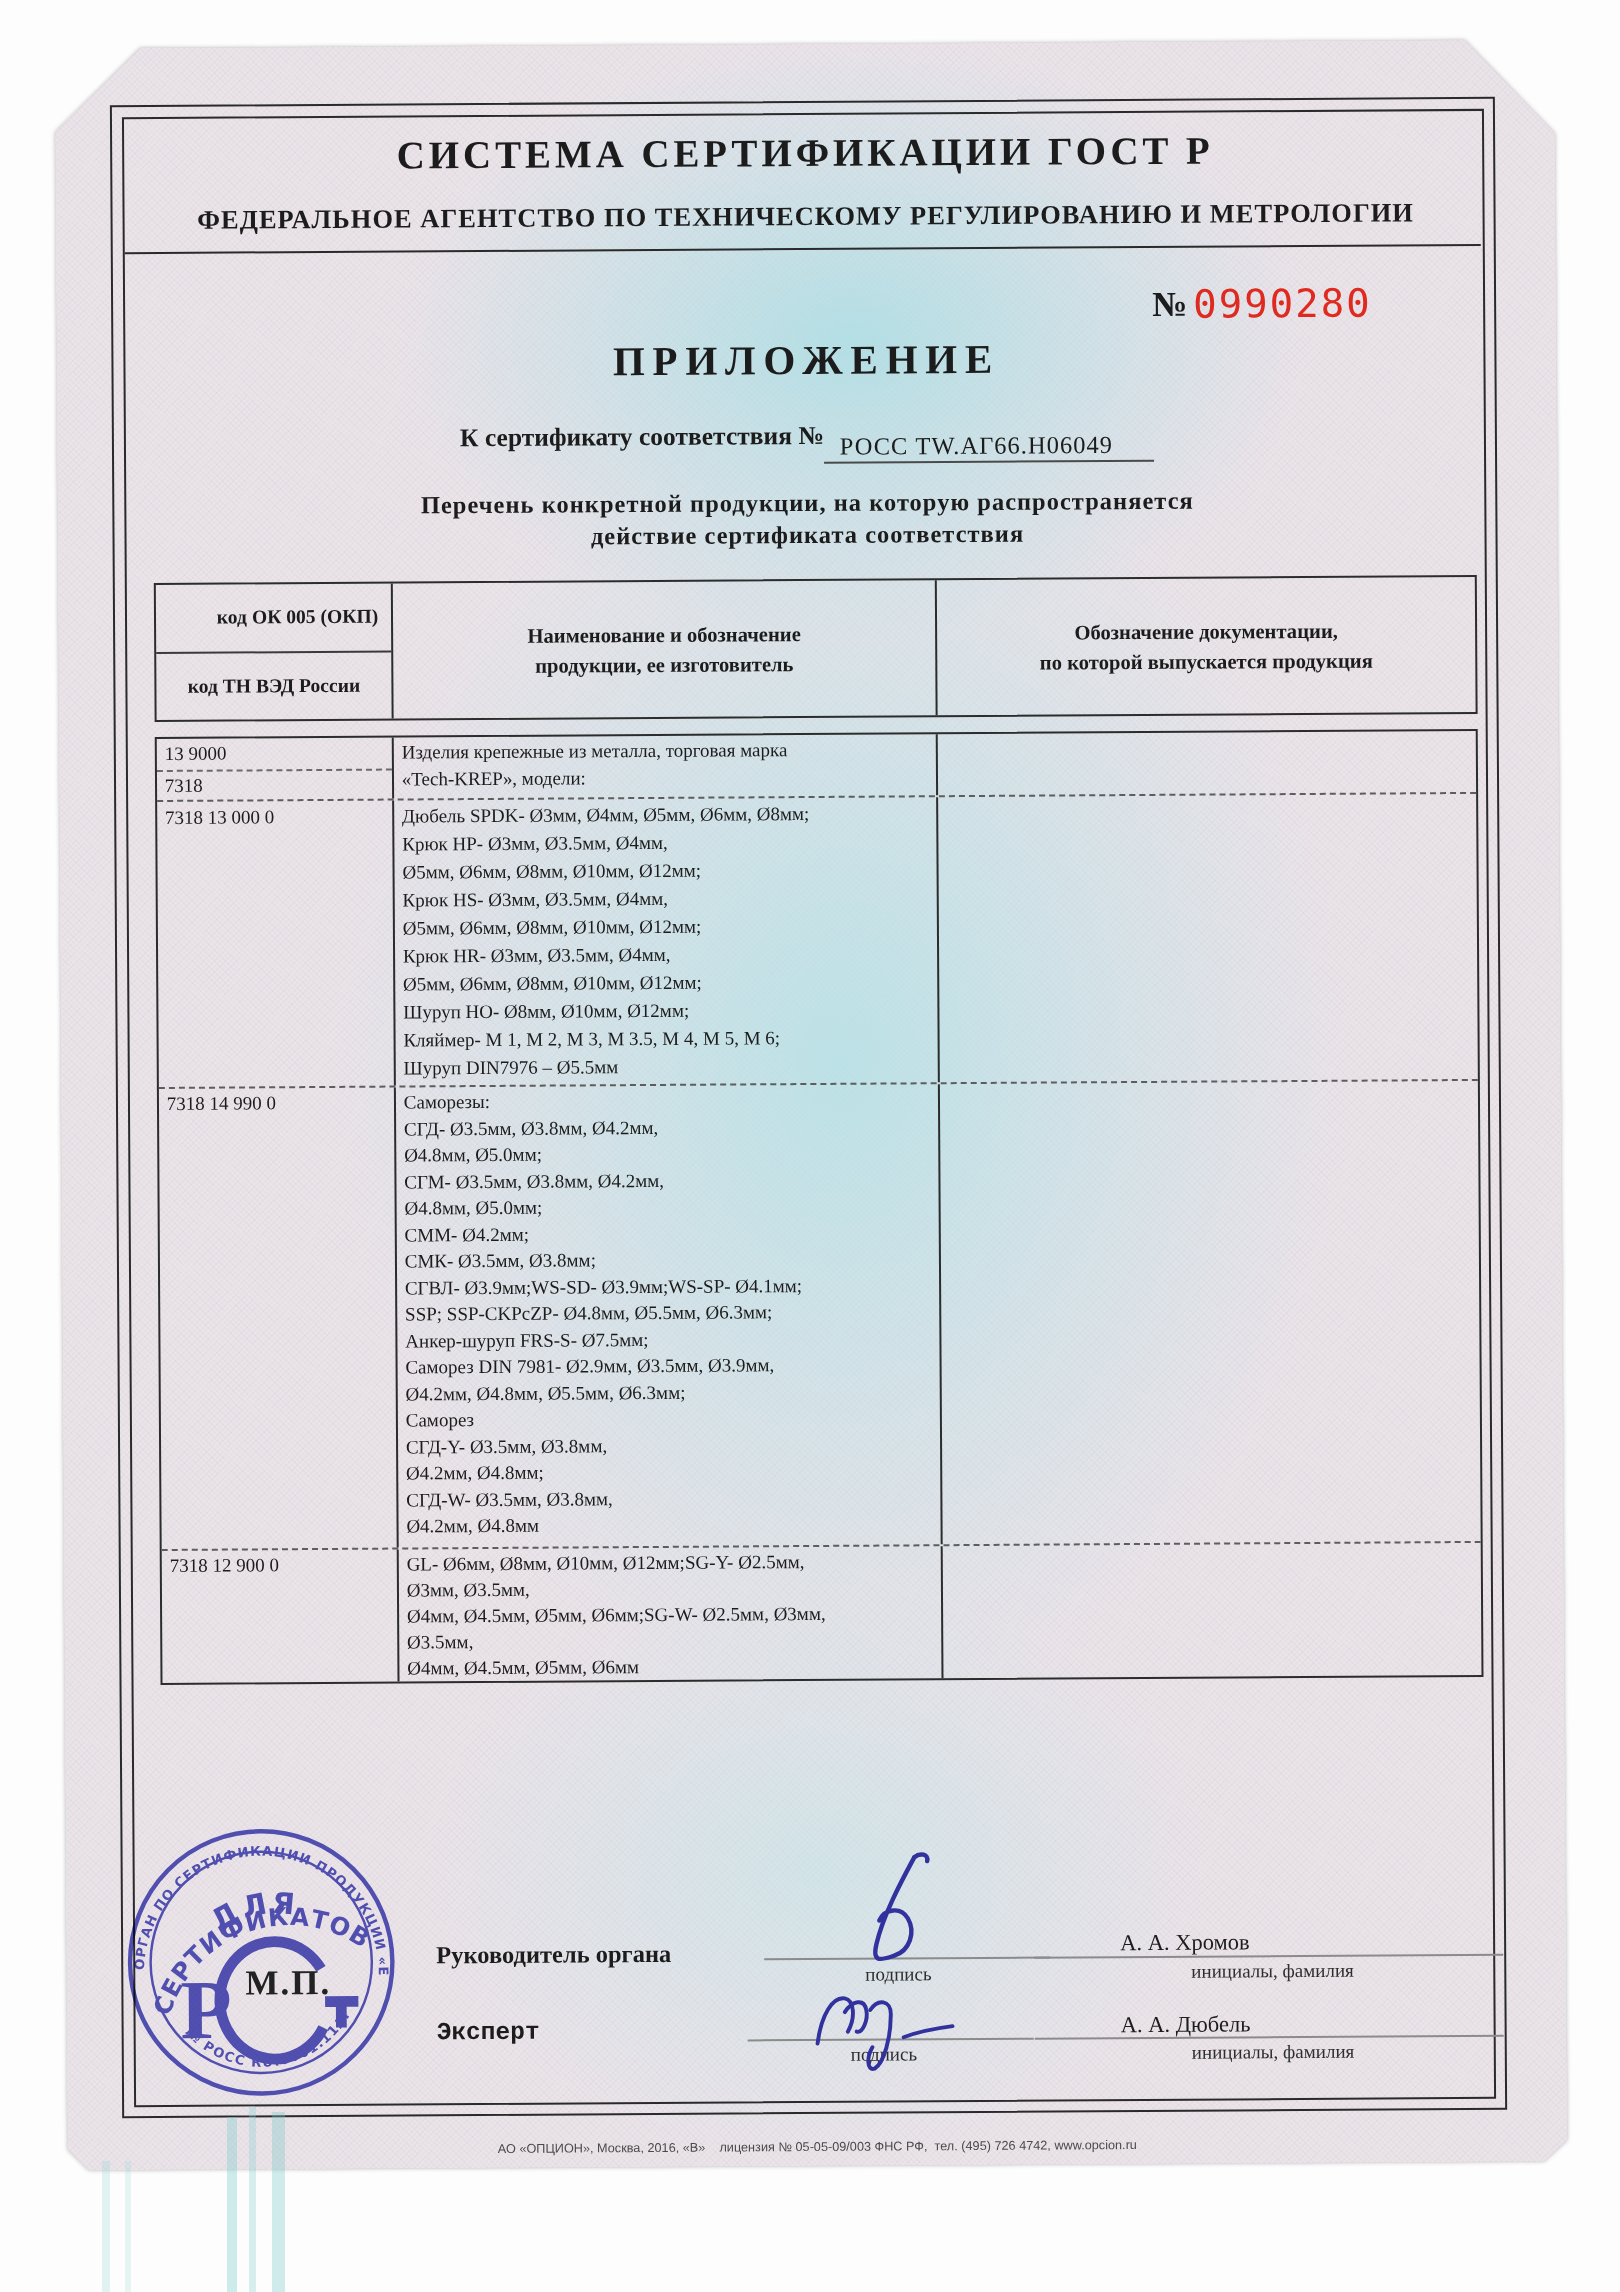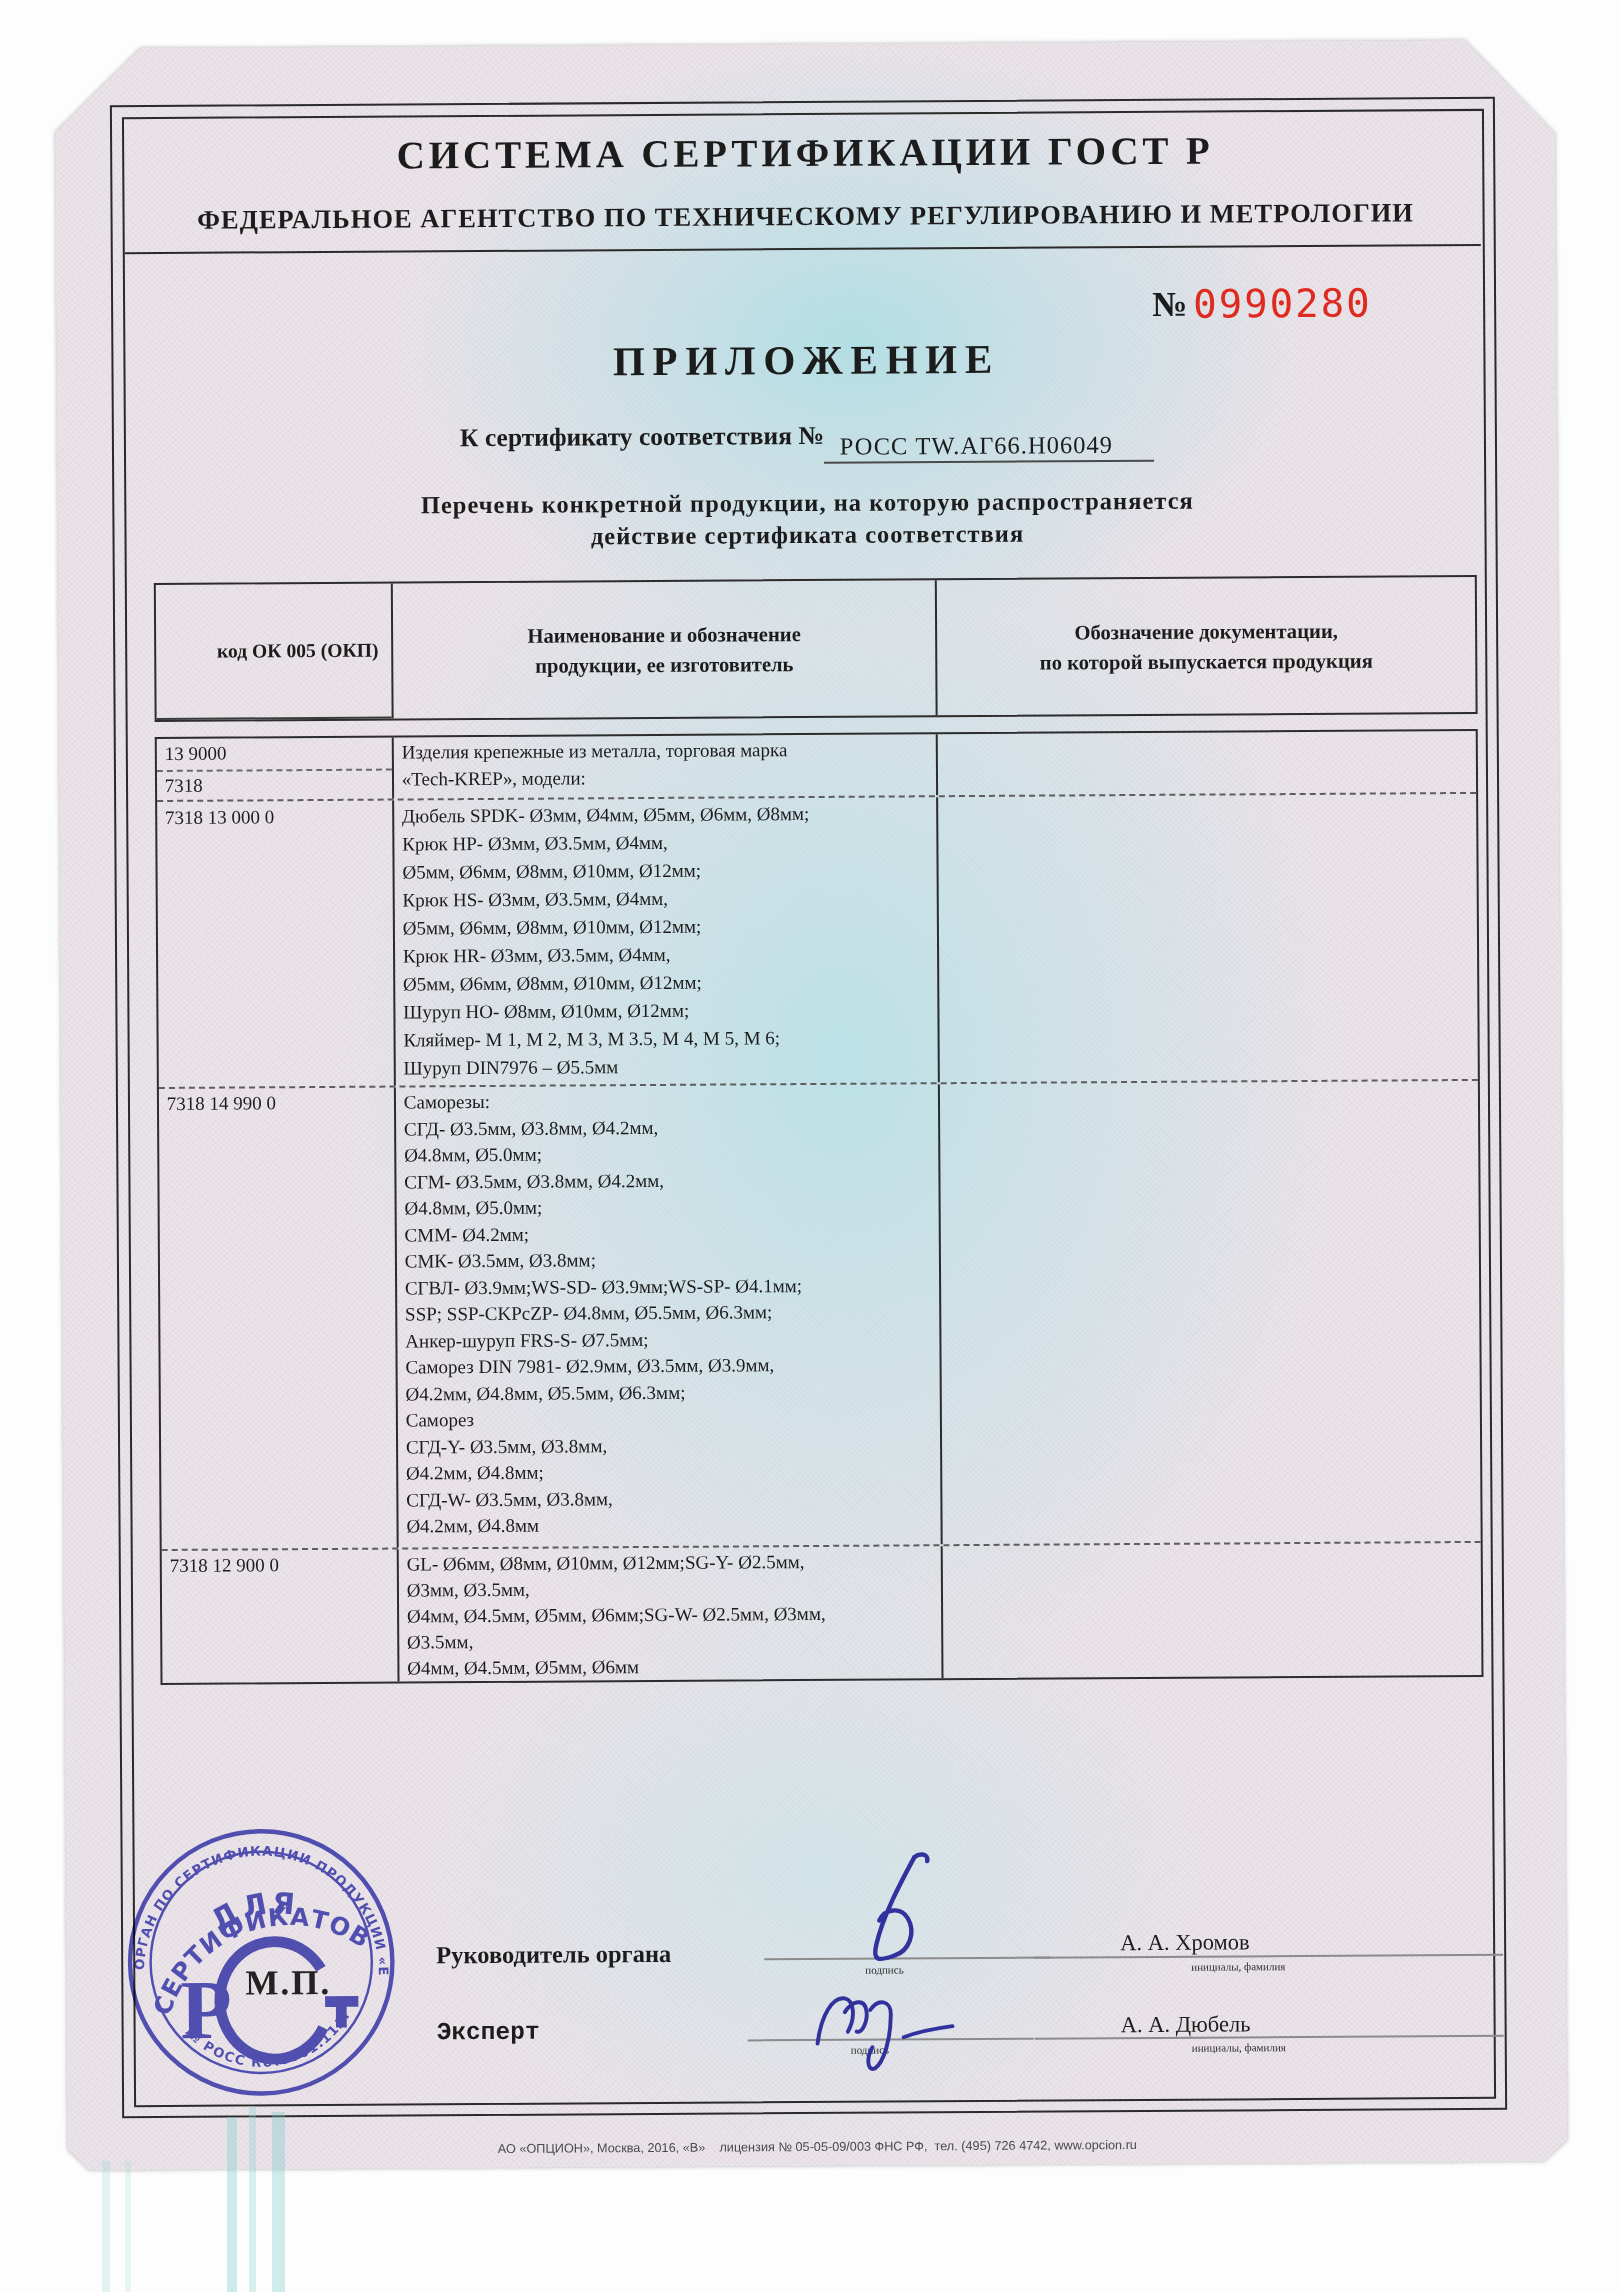--- a/index.html
+++ b/index.html
@@ -60,21 +60,21 @@
   .c2{width:544px;border-left:2px solid #2c2c2c;}
   .c3{flex:1;border-left:2px solid #2c2c2c;}
   .r1{height:61px;}  .r1 .bc{line-height:26.5px;}
   .r2{height:287px;} .r2 .bc{line-height:28px;}
   .r3{height:462px;} .r3 .bc{line-height:26.5px;}
   .r4{height:134px;} .r4 .bc{line-height:26px;}
   .codeDiv{border-top:2px dashed #6a6a6a;margin:2px -7.8px 1px -7.8px;}
   
   .sig-label{position:absolute;font-size:24.5px;font-weight:bold;white-space:nowrap;}
   .sig-line{position:absolute;height:2px;background:#8b8b8b;}
-  .sig-cap{position:absolute;font-size:11px;color:#2e2e2e;white-space:nowrap;}
+  .sig-cap{position:absolute;font-size:19px;color:#2e2e2e;white-space:nowrap;}
   .sig-name{position:absolute;font-size:22.5px;white-space:nowrap;}
   .mp{position:absolute;left:179px;top:1916px;font-size:35px;font-weight:700;
       letter-spacing:2px;color:#222;}
   .stamp{position:absolute;left:57px;top:1777px;width:276px;height:276px;opacity:.86;
          mix-blend-mode:multiply;}
   .scribble{position:absolute;}
   .footer{position:absolute;left:0;top:2096px;width:100%;text-align:center;
           font-family:"Liberation Sans","DejaVu Sans",sans-serif;font-size:12.7px;
           color:#4a4a4a;white-space:pre;}
   .streak{position:absolute;pointer-events:none;}
@@ -100,20 +100,21 @@
       <div class="apx-title">ПРИЛОЖЕНИЕ</div>
       <div class="certref">
         <span class="lbl">К сертификату соответствия №</span><span class="val">РОСС TW.АГ66.Н06049</span>
       </div>
       <div class="subtitle">Перечень конкретной продукции,  на которую распространяется
 действие сертификата соответствия</div>
 
       <div class="htable">
         <div class="hc1">
           <div class="hc1a">код ОК 005 (ОКП)</div>
+          <div class="hc1b">код ТН ВЭД России</div>
         </div>
         <div class="hc2 preline">Наименование и обозначение
 продукции, ее изготовитель</div>
         <div class="hc3 preline">Обозначение документации,
 по которой выпускается продукция</div>
       </div>
 
       <div class="btable">
         <div class="brow r1">
           <div class="bc c1">

